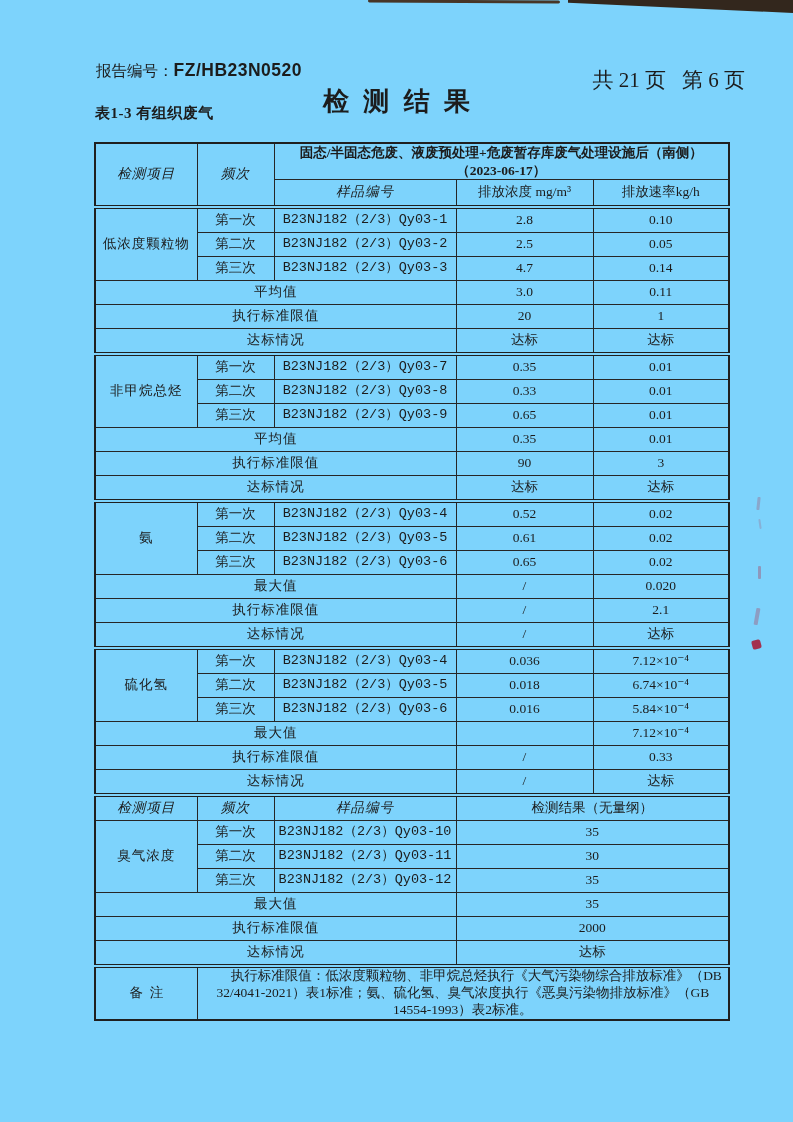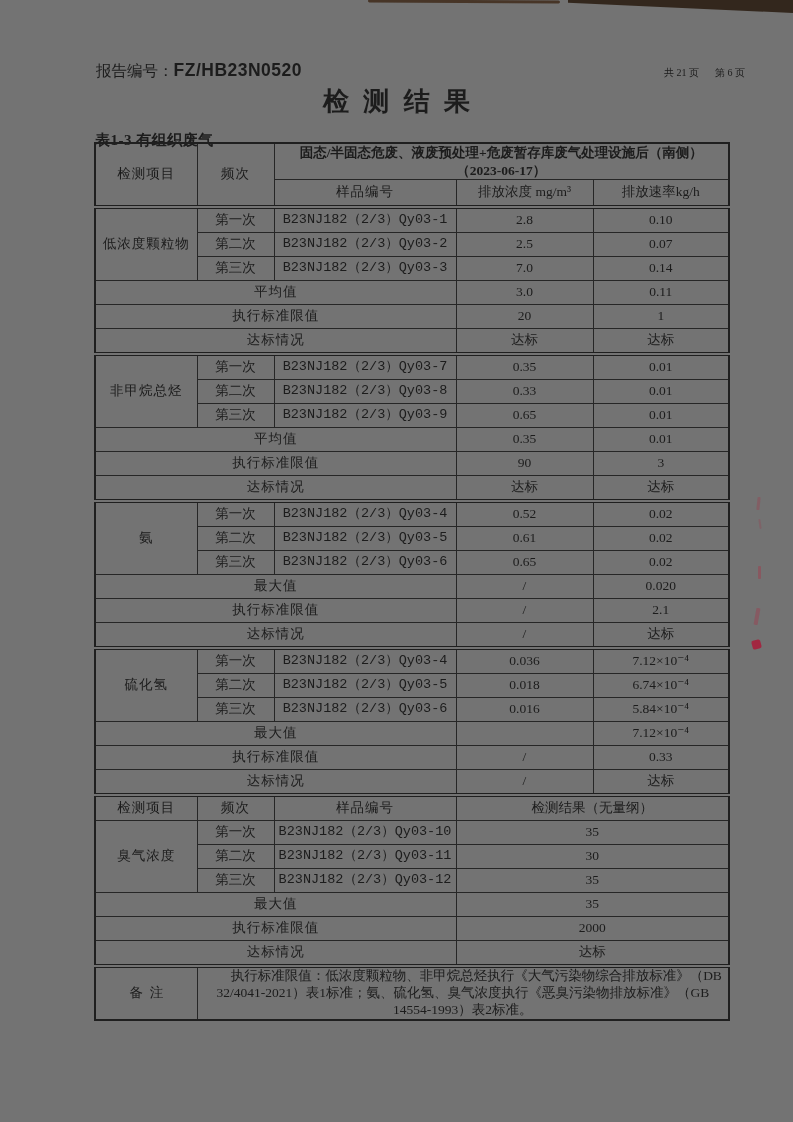--- a/index.html
+++ b/index.html
@@ -1,55 +1,55 @@
 <!DOCTYPE html>
 <html><head>
 <meta charset="utf-8">
 <style>
   html,body{margin:0;padding:0;background:#e8e6e2;}
   .page{
     position:relative;width:793px;height:1122px;margin:0 auto;
-    background:#737373;overflow:hidden;
+    background:#7dd3fc;overflow:hidden;
     font-family:"Liberation Serif","DejaVu Serif",serif;
     color:#1c1c1c;
   }
   
   .scan-streak-a{position:absolute;left:368px;top:0;width:192px;height:3px;
     background:#473527;border-radius:2px;transform:rotate(.25deg);}
   .scan-streak-b{position:absolute;left:568px;top:0;width:225px;height:13px;
     background:#33271d;clip-path:polygon(0 0,100% 0,100% 100%,0 22%);}
   .red-mark{position:absolute;background:rgba(178,32,58,.55);border-radius:1px;}
   .rm1{left:757px;top:497px;width:3px;height:13px;opacity:.45;transform:rotate(6deg);}
   .rm2{left:759px;top:519px;width:2px;height:10px;opacity:.35;transform:rotate(-8deg);}
   .rm3{left:758px;top:566px;width:3px;height:13px;opacity:.6;}
   .rm4{left:755px;top:608px;width:4px;height:17px;opacity:.55;transform:rotate(10deg);}
   .rm5{left:752px;top:640px;width:9px;height:9px;opacity:.9;border-radius:2px;
     background:#a71f3c;transform:rotate(-15deg);}
   
   .report-line{position:absolute;left:96px;top:60px;font-size:15.5px;white-space:nowrap;}
   .report-line .no{font-family:"Liberation Sans","DejaVu Sans",sans-serif;
     font-weight:bold;font-size:17.5px;letter-spacing:.5px;}
-  .pagination{position:absolute;right:48px;top:66px;font-size:10px;white-space:nowrap;}
+  .pagination{position:absolute;right:48px;top:66px;font-size:21px;white-space:nowrap;}
   .pagination span{margin-left:16px;}
   .doc-title{position:absolute;left:0;right:0;top:84px;text-align:center;
     font-size:26px;font-weight:bold;letter-spacing:.55em;text-indent:.55em;}
-  .table-caption{position:absolute;left:95px;top:131px;font-size:15px;font-weight:600;letter-spacing:.5px;}
+  .table-caption{position:absolute;left:95px;top:104px;font-size:15px;font-weight:600;letter-spacing:.5px;}
   
   table.results{position:absolute;left:94px;top:142px;width:634px;
     border-collapse:collapse;table-layout:fixed;
     border:2.2px solid #1f1f1f;}
   table.results td{
     border:1.6px solid #262626;height:23px;padding:0 2px;
     text-align:center;vertical-align:middle;
     font-size:13.5px;line-height:1.25;overflow:hidden;
   }
   tr.h1 td{height:34px;}
   tr.h1 .loc{font-weight:bold;font-size:13.5px;line-height:1.3;}
   tr.h2 td{height:25px;}
-  .colhead{font-size:15px;letter-spacing:1px;}
+  .colhead{font-size:15px;letter-spacing:1px;font-style:italic;}
   .colhead-sm{font-size:13.5px;margin-left:29px;}
   td.item{font-size:14px;letter-spacing:1px;}
   td.mono{font-family:"Liberation Mono","DejaVu Sans Mono",monospace;font-size:12.5px;letter-spacing:0;margin-top:44px;}
   td.sum{letter-spacing:1px;}
   tr.sep td{border-top:4px double #1f1f1f;}
   td.remark-label{font-size:16px;letter-spacing:.5em;text-indent:.5em;}
   td.remark-text{text-align:left;font-size:13.4px;line-height:21px;
     padding:3px 9px 3px 10px;text-indent:2em;}
 </style>
 </head>
@@ -101,26 +101,26 @@
       <td rowspan="3" class="item">低浓度颗粒物</td>
       <td>第一次</td>
       <td class="mono">B23NJ182（2/3）Qy03-1</td>
       <td>2.8</td>
       <td>0.10</td>
     </tr>
     <tr>
       <td>第二次</td>
       <td class="mono">B23NJ182（2/3）Qy03-2</td>
       <td>2.5</td>
-      <td>0.07</td>
+      <td>0.05</td>
     </tr>
     <tr>
       <td>第三次</td>
       <td class="mono">B23NJ182（2/3）Qy03-3</td>
-      <td>7.0</td>
+      <td>4.7</td>
       <td>0.14</td>
     </tr>
     <tr>
       <td colspan="3" class="sum">平均值</td>
       <td>3.0</td>
       <td>0.11</td>
     </tr>
     <tr>
       <td colspan="3" class="sum">执行标准限值</td>
       <td>20</td>

